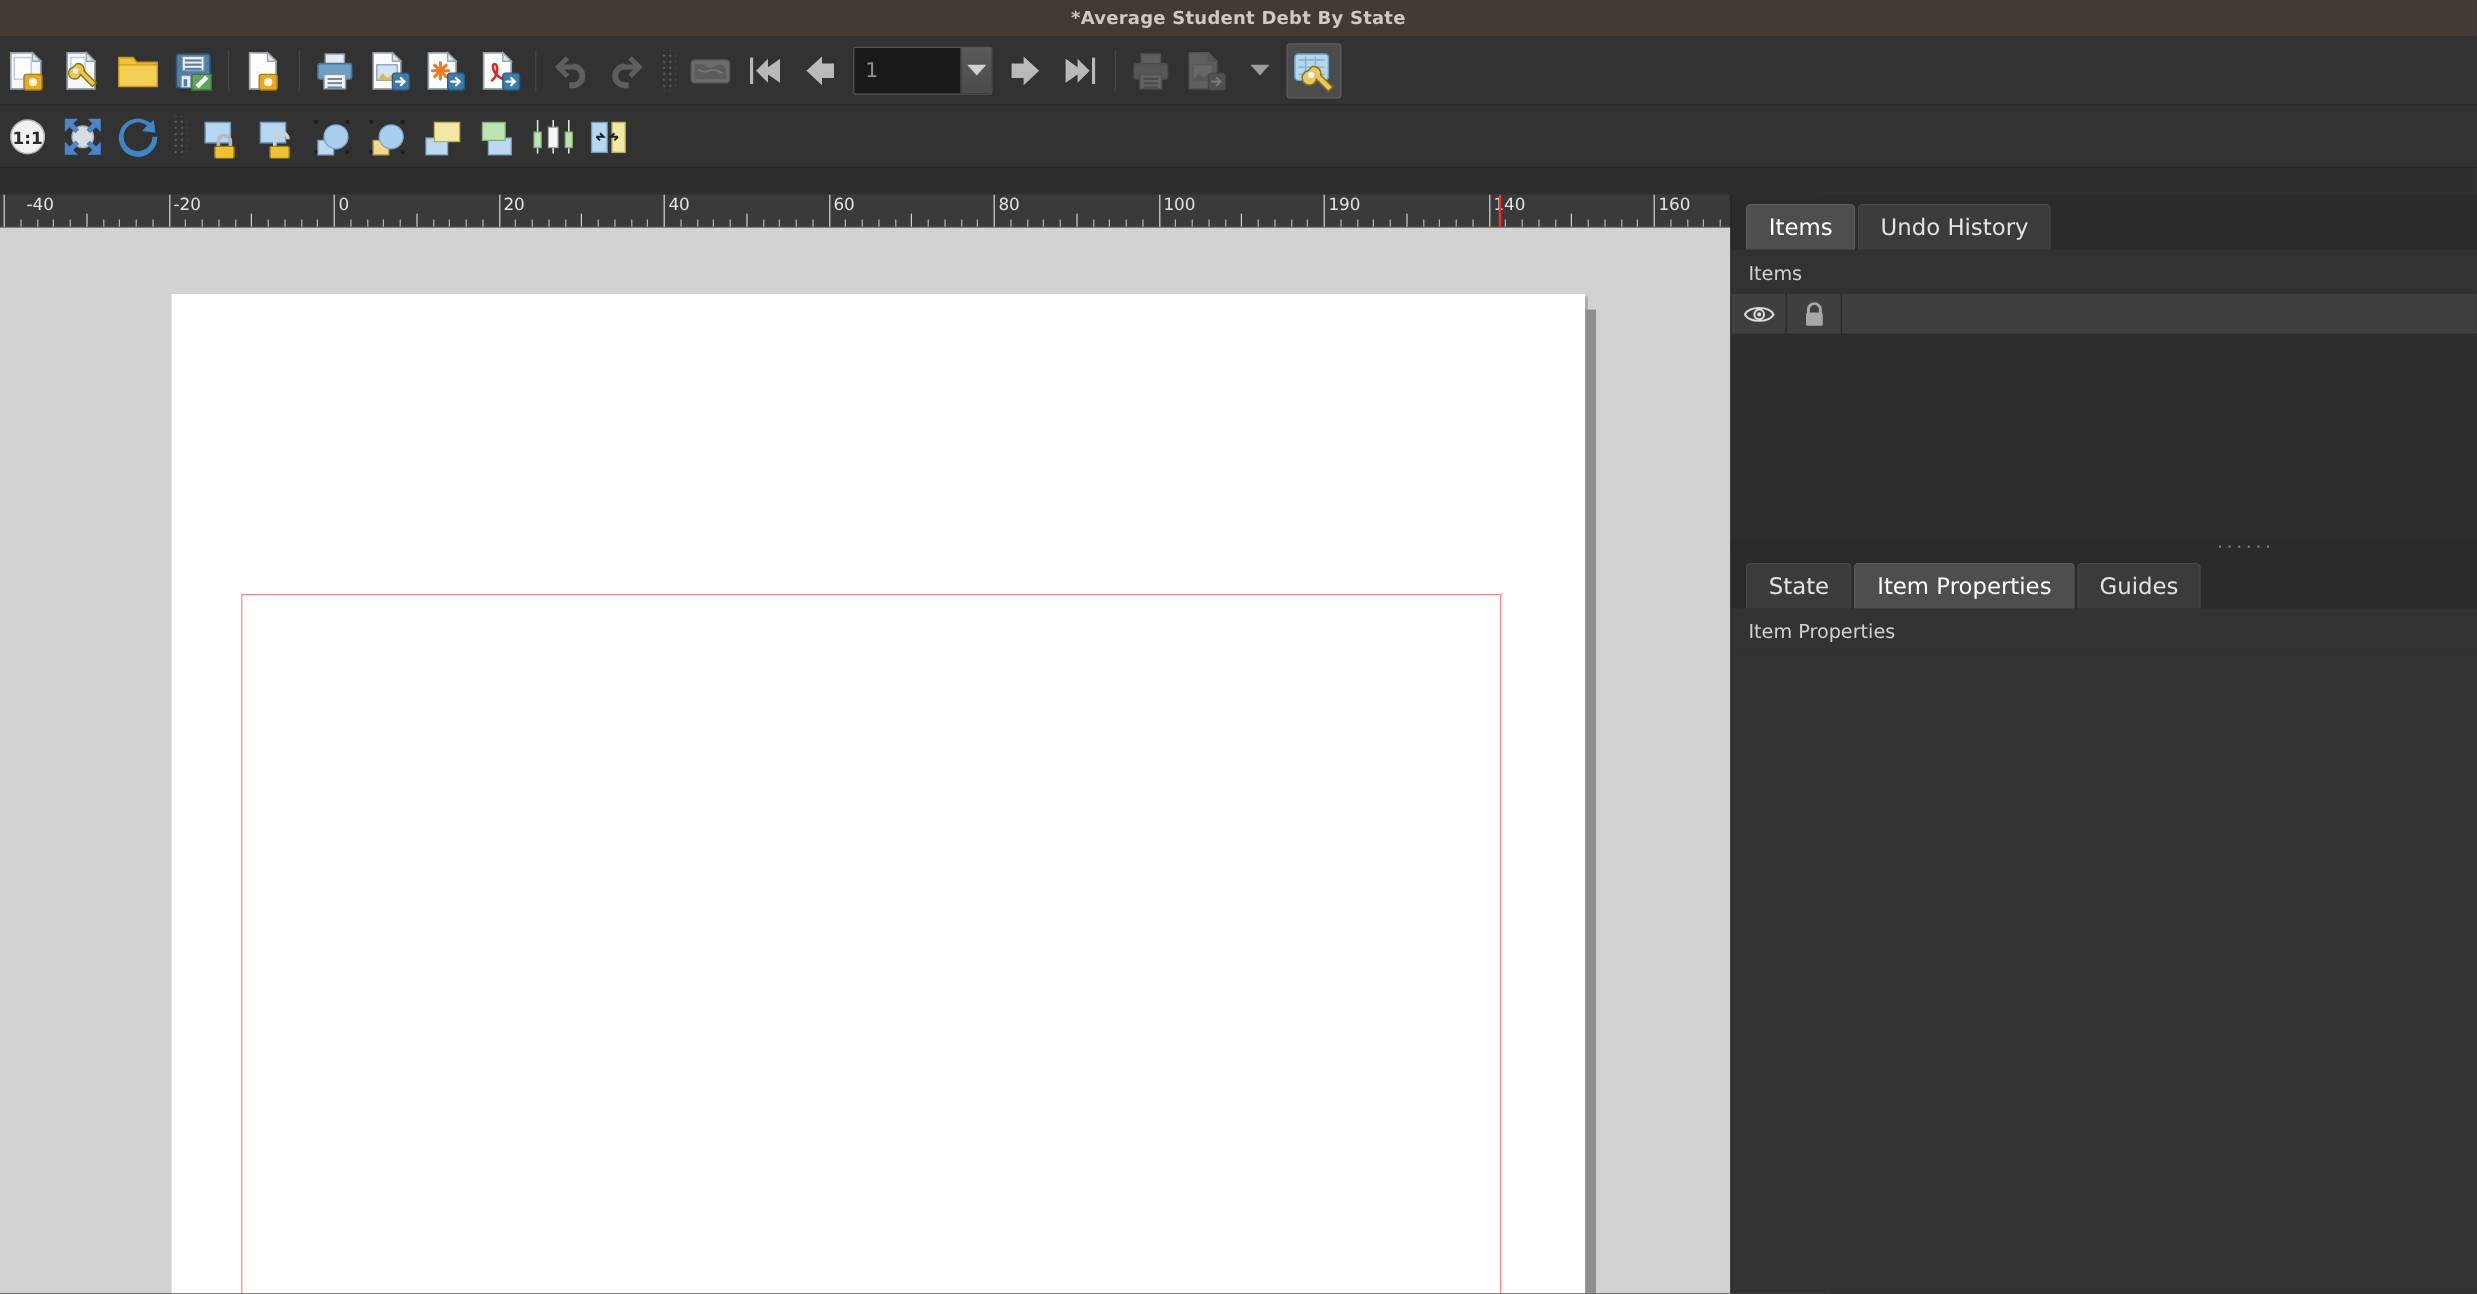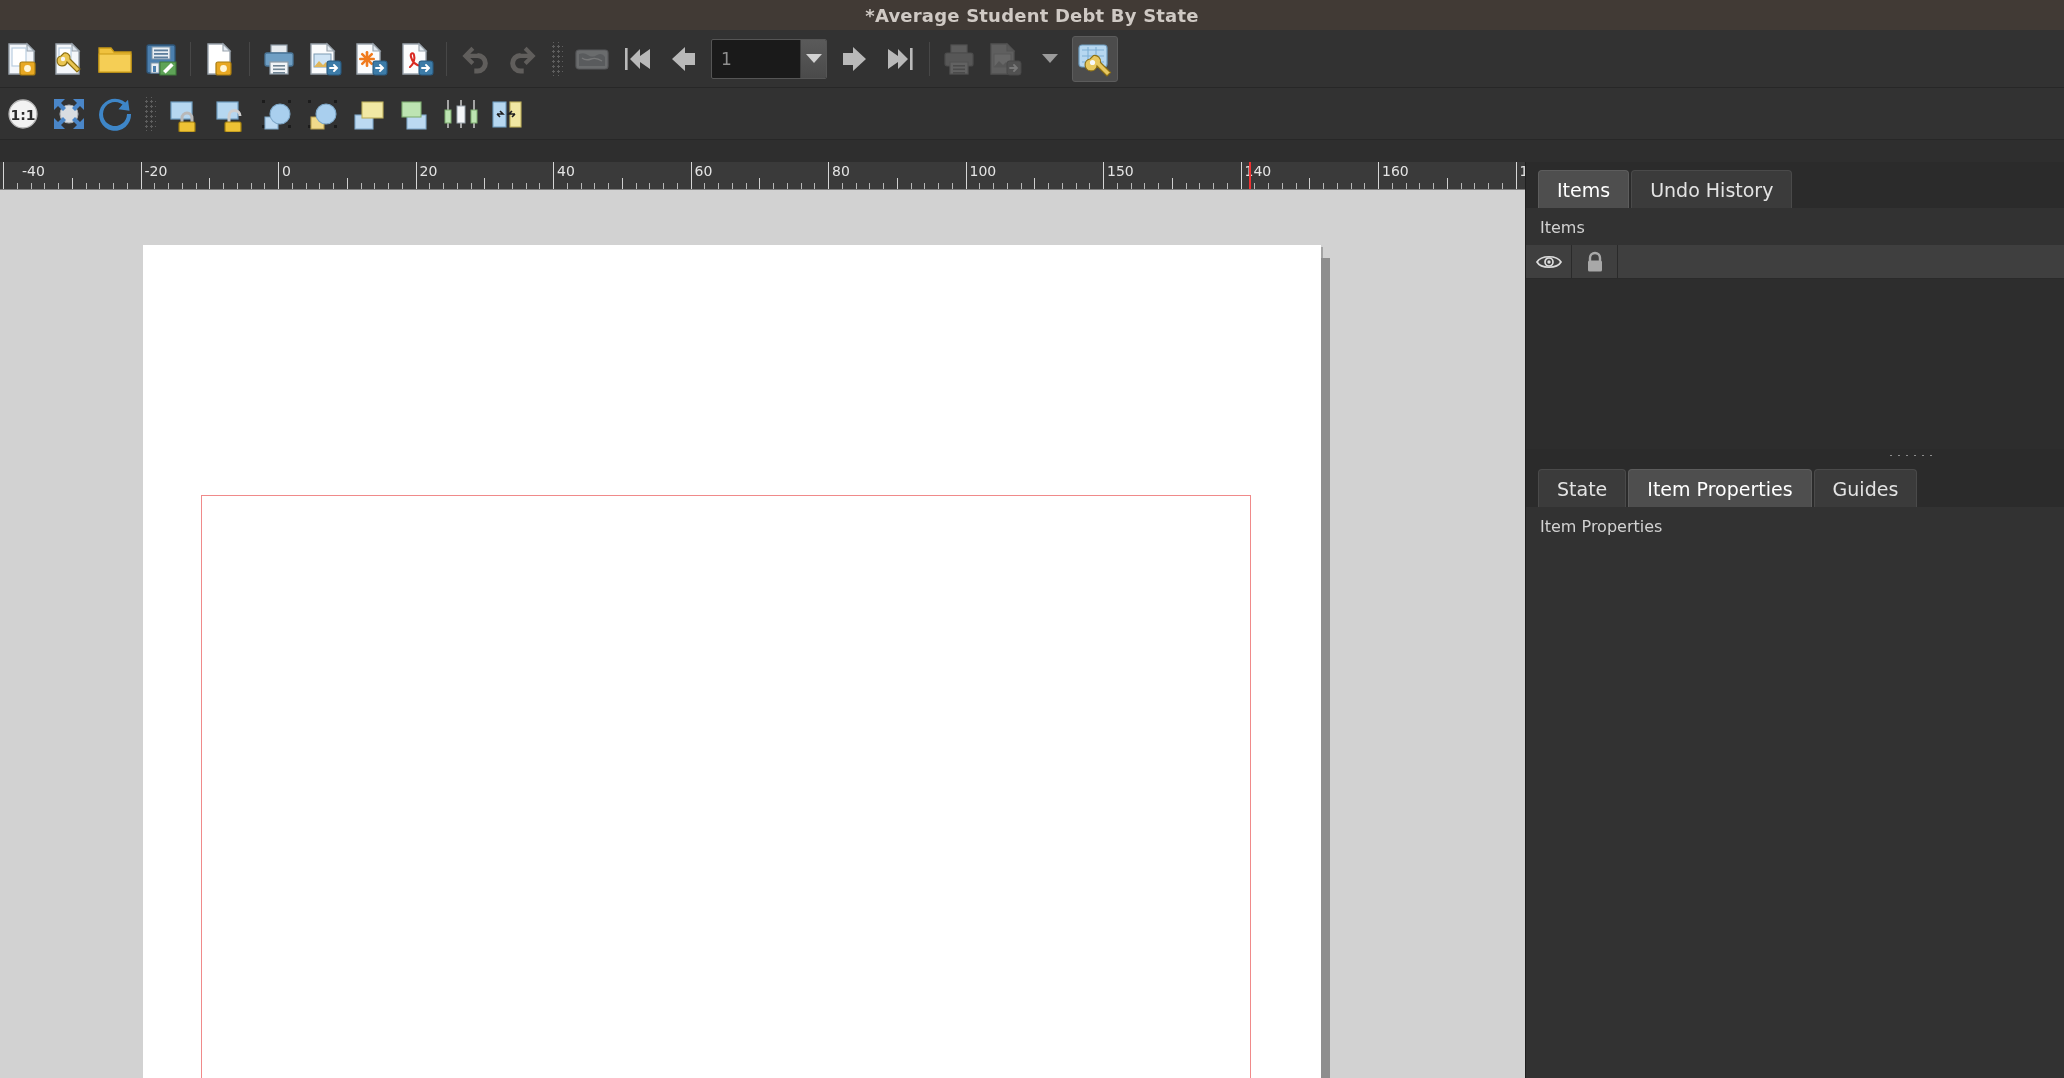--- a/index.html
+++ b/index.html
@@ -11,21 +11,21 @@
   }
   #app { position: relative; width: 2064px; height: 1078px; }
 
   
   .titlebar {
     position: absolute; left: 0; top: 0; width: 2064px; height: 30px;
     background: #413a35;
     display: flex; align-items: center; justify-content: center;
   }
   .titlebar .title {
-    color: #cfc9c4; font-size: 18px; font-weight: bold;
+    color: #cfc9c4; font-size: 15px; font-weight: bold;
     letter-spacing: 0.2px;
   }
 
   
   .toolbar {
     position: absolute; left: 0; width: 2064px;
     background: #323232;
     display: flex; align-items: center;
     border-bottom: 1px solid #272727;
   }
@@ -127,21 +127,21 @@
   }
   .guide-rect {
     position: absolute; left: 201px; top: 305px;
     width: 1050px; height: 696px;
     border: 1px solid #f08a8a;
   }
 
   
   .dock {
     position: absolute; right: 0; top: 162px;
-    width: 539px; height: 916px;
+    width: 622px; height: 916px;
     background: #323232;
     border-left: 1px solid #1f1f1f;
   }
   .splitter-v {
     position: absolute; left: 1525px; top: 190px;
     width: 6px; height: 888px; background: #343434;
   }
   .splitter-grip {
     position: absolute; left: 1526px; top: 645px;
     width: 7px; height: 40px;
@@ -608,21 +608,21 @@
       <div class="tick-min" style="left: 979.25px;"></div>
       <div class="tick-min" style="left: 993px;"></div>
       <div class="tick-min" style="left: 1006.75px;"></div>
       <div class="tick-min" style="left: 1020.5px;"></div>
       <div class="tick-med" style="left: 1034.25px;"></div>
       <div class="tick-min" style="left: 1048px;"></div>
       <div class="tick-min" style="left: 1061.75px;"></div>
       <div class="tick-min" style="left: 1075.5px;"></div>
       <div class="tick-min" style="left: 1089.25px;"></div>
       <div class="tick-major" style="left: 1103px;"></div>
-      <div class="lbl" style="left: 1103px;">150</div>
+      <div class="lbl" style="left: 1103px;">190</div>
       <div class="tick-min" style="left: 1116.75px;"></div>
       <div class="tick-min" style="left: 1130.5px;"></div>
       <div class="tick-min" style="left: 1144.25px;"></div>
       <div class="tick-min" style="left: 1158px;"></div>
       <div class="tick-med" style="left: 1171.75px;"></div>
       <div class="tick-min" style="left: 1185.5px;"></div>
       <div class="tick-min" style="left: 1199.25px;"></div>
       <div class="tick-min" style="left: 1213px;"></div>
       <div class="tick-min" style="left: 1226.75px;"></div>
       <div class="tick-major" style="left: 1240.5px;"></div>

